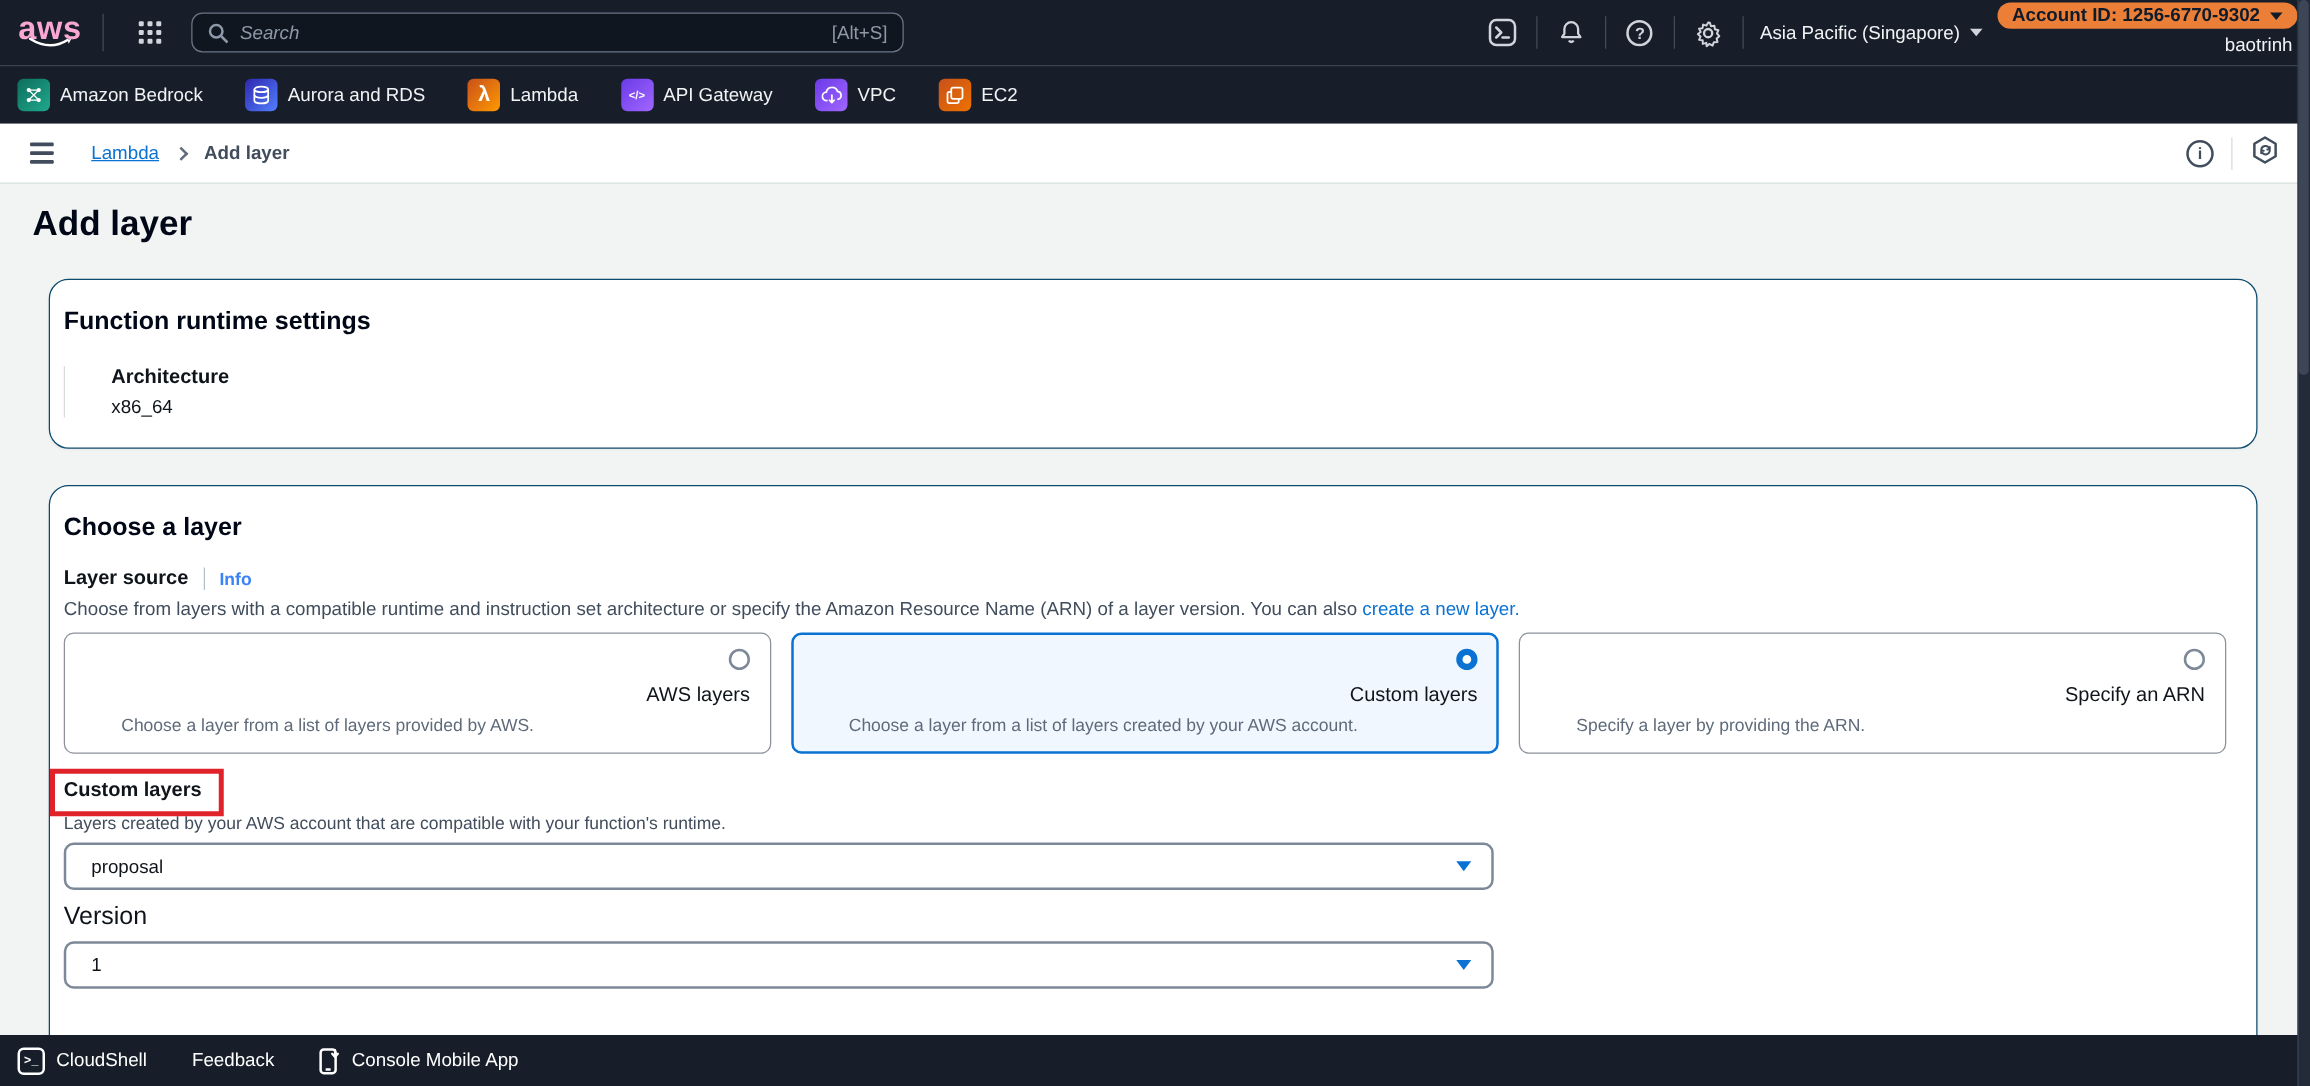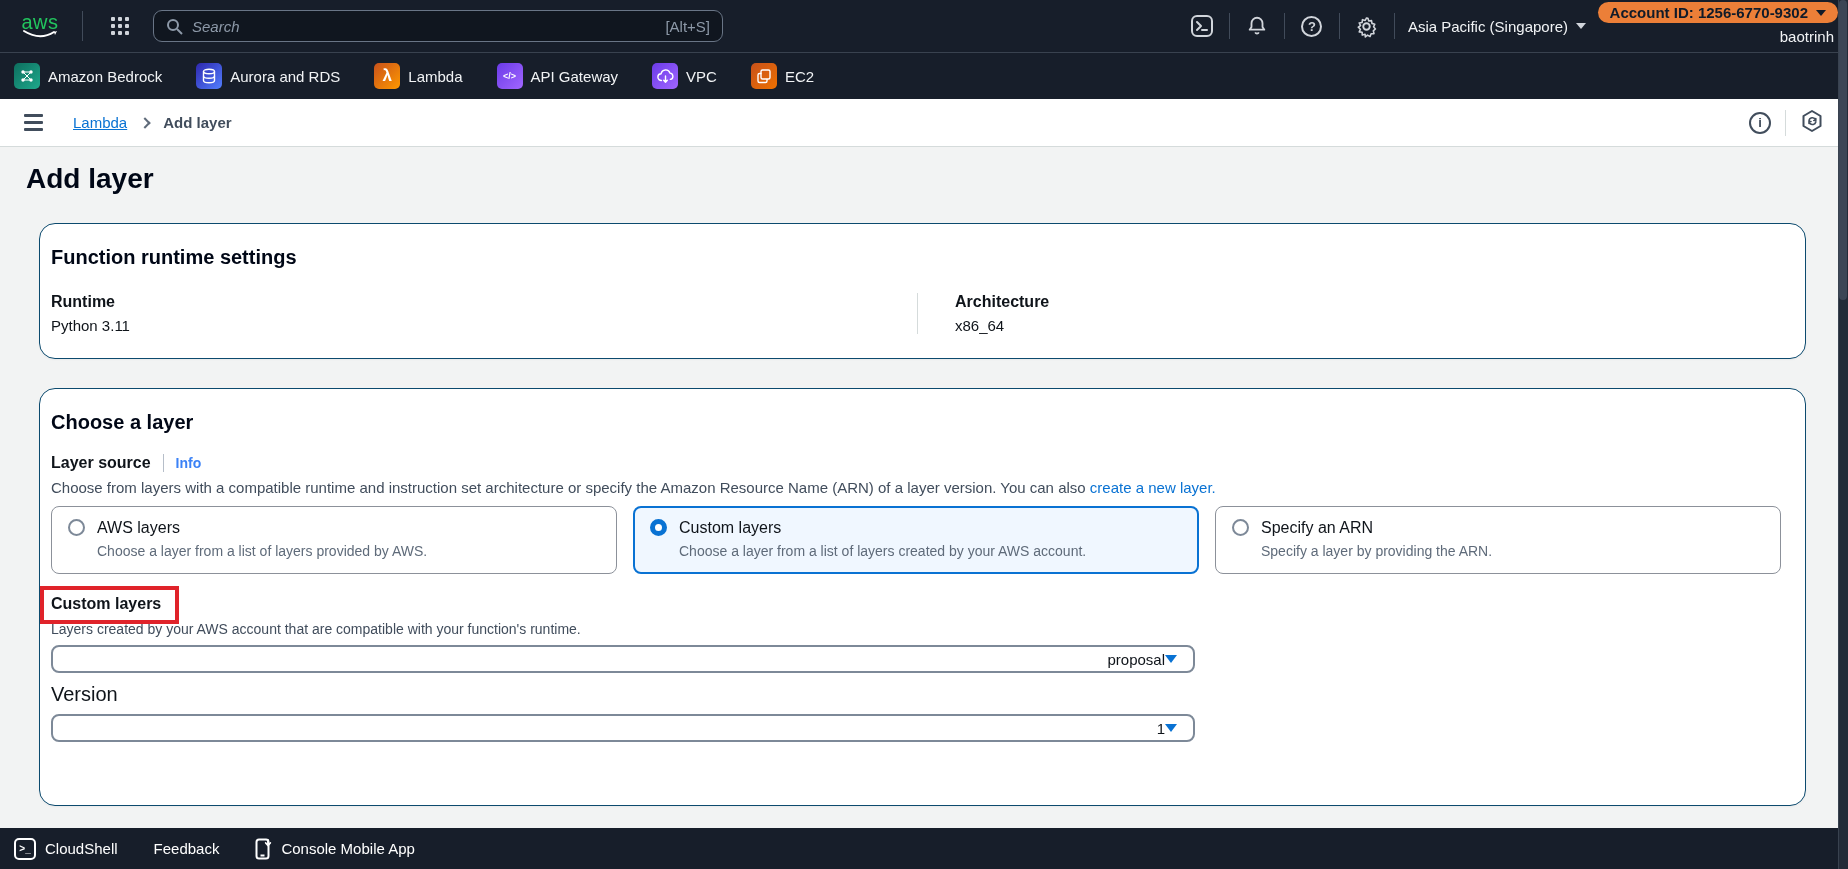--- a/index.html
+++ b/index.html
@@ -7,21 +7,21 @@
   body {
     font-family: "Liberation Sans", sans-serif;
     background:#f2f3f3; color:#0f141a; overflow:hidden; position:relative;
   }
   
   .topbar {
     height:52px; background:#171e2a; display:flex; align-items:center;
     padding:0 12px; position:relative;
   }
   .aws-logo { display:flex; flex-direction:column; align-items:center; width:44px; margin:0 8px 0 6px;}
-  .aws-logo .aws-text { color:#22c55e; font-weight:normal; font-size:20px; line-height:18px; letter-spacing:0.5px;}
+  .aws-logo .aws-text { color:#f9a8d4; font-weight:bold; font-size:26px; line-height:18px; letter-spacing:0.5px;}
   .aws-logo svg { margin-top:-2px; }
   .tb-divider { width:1px; height:30px; background:#414b5a; margin:0 12px; }
   .grid-icon { display:grid; grid-template-columns:repeat(3,4px); grid-template-rows:repeat(3,4px); gap:3px; margin:0 16px; cursor:pointer;}
   .grid-icon span { background:#d1d5db; border-radius:1px; }
   .searchbox {
     width:570px; height:32px; background:#10161f; border:1px solid #697586;
     border-radius:9px; display:flex; align-items:center; padding:0 12px; margin-left:8px;
   }
   .searchbox svg { flex:0 0 auto; }
   .searchbox input {
@@ -88,35 +88,35 @@
   .v-div { width:1px; height:18px; background:#b6bec9; }
   .info-link { color:#3b82f6; font-size:14px; font-weight:bold; cursor:pointer; }
   .desc-line { font-size:15px; color:#414d5c; margin-top:7px; }
   .desc-line .link { color:#0972d3; cursor:pointer; }
   .tiles { display:flex; gap:16px; margin-top:10px; }
   .tile {
     width:567px; border:1px solid #8c919a; border-radius:8px; background:#fff;
     padding:12px 16px 14px 16px; cursor:pointer;
   }
   .tile.selected { border:2px solid #0972d3; background:#f0f7ff; padding:11px 15px 13px 15px;}
-  .tile-head { display:flex; align-items:flex-start; gap:12px; }
+  .tile-head { display:flex; align-items:flex-end; gap:12px;flex-direction:column; }
   .radio { width:17px; height:17px; border:2px solid #7d8998; border-radius:50%; background:#fff; flex:0 0 auto;}
   .radio.checked { border:5px solid #0972d3; }
   .tile-title { font-size:16px; color:#0f141a; }
   .tile-desc { font-size:14px; color:#5f6b7a; margin:6px 0 0 29px; }
   .custom-label-wrap { position:relative; display:inline-block; margin-top:21px; }
   .custom-label { font-size:16px; font-weight:bold; color:#0f141a; position:relative; z-index:2;}
   .red-box {
     position:absolute; left:-11px; top:-9px; width:139px; height:38px;
     border:4px solid #e0232a; z-index:3; pointer-events:none;
   }
   .field-desc { font-size:14px; color:#414d5c; margin-top:8px; }
   .select {
-    width:1144px; height:28px; border:2px solid #7d8998; border-radius:8px; background:#fff;
-    display:flex; align-items:center; padding:0 16px 0 20px; margin-top:8px; cursor:pointer;text-align:right;
+    width:1144px; height:38px; border:2px solid #7d8998; border-radius:8px; background:#fff;
+    display:flex; align-items:center; padding:0 16px 0 20px; margin-top:8px; cursor:pointer;
   }
   .select .sel-value { font-size:15px; color:#0f141a; flex:1; }
   .sel-caret { width:0; height:0; border-left:6px solid transparent; border-right:6px solid transparent; border-top:8px solid #0972d3; }
   .version-label { font-size:20px; font-weight:normal; color:#0f141a; margin-top:10px; }
   
   .footer {
     position:absolute; left:0; right:0; bottom:0; height:41px; background:#171e2a;
     display:flex; align-items:center; padding:0 14px; color:#fff; font-size:15px;
   }
   .foot-item { display:flex; align-items:center; gap:9px; cursor:pointer; white-space:nowrap;}
@@ -289,24 +289,20 @@
     </div>
   </div>
 </div>
 
 <div class="main">
   <h1 class="page-title">Add layer</h1>
 
   <div class="card card-1">
     <h2>Function runtime settings</h2>
     <div class="kv-row">
-      <div class="kv-col1">
-        <div class="kv-label">Runtime</div>
-        <div class="kv-value">Python 3.11</div>
-      </div>
       <div class="kv-col2">
         <div class="kv-label">Architecture</div>
         <div class="kv-value">x86_64</div>
       </div>
     </div>
   </div>
 
   <div class="card card-2">
     <h2>Choose a layer</h2>
 

